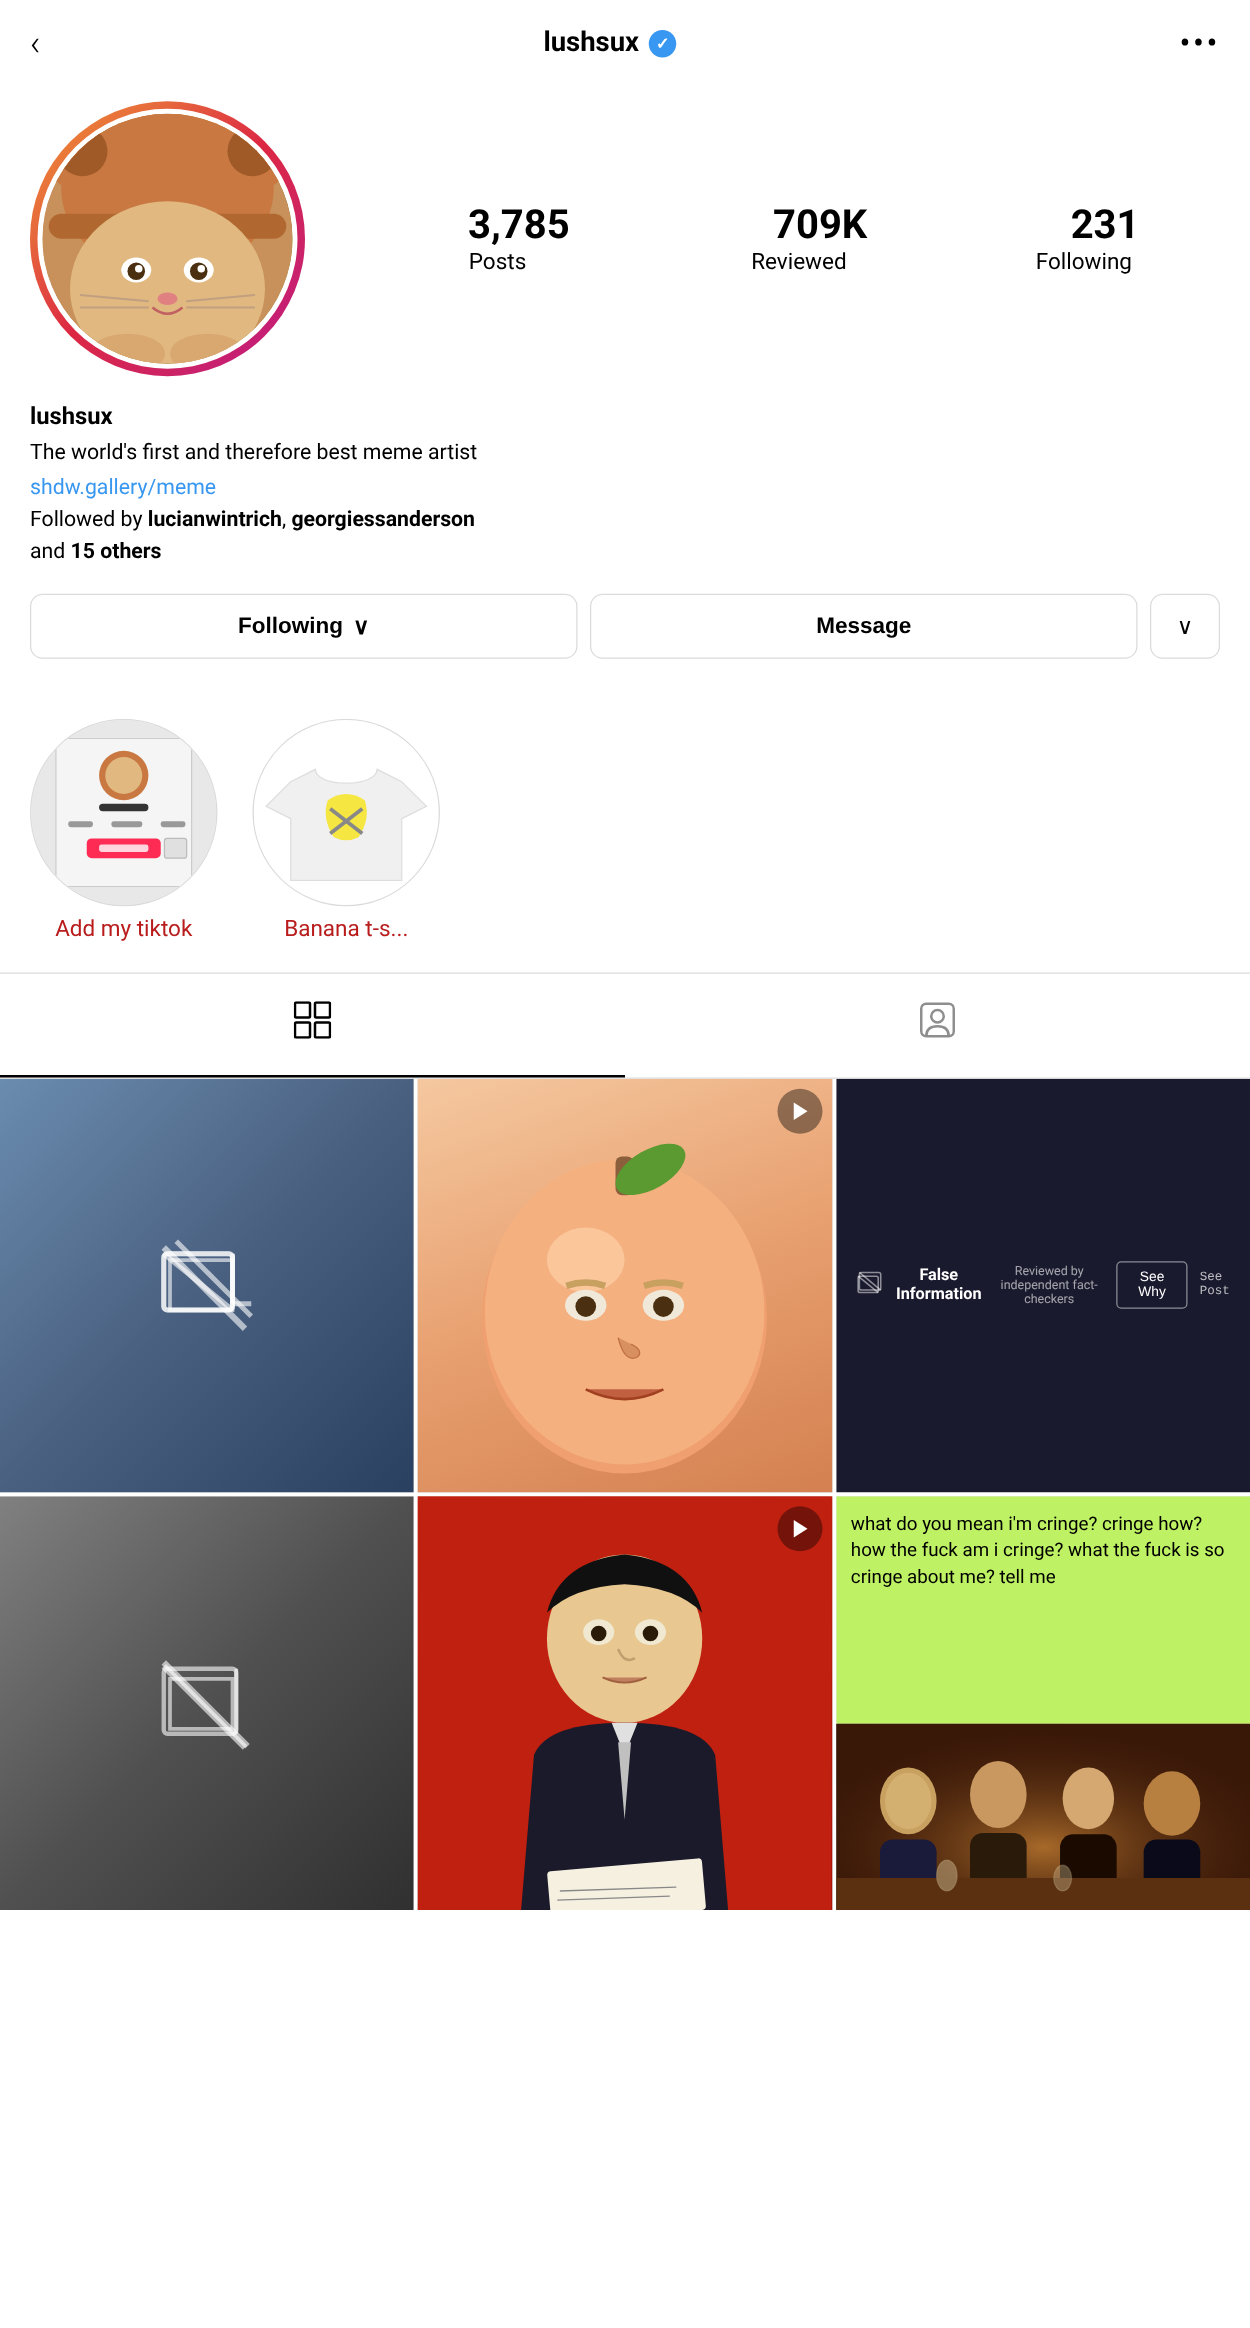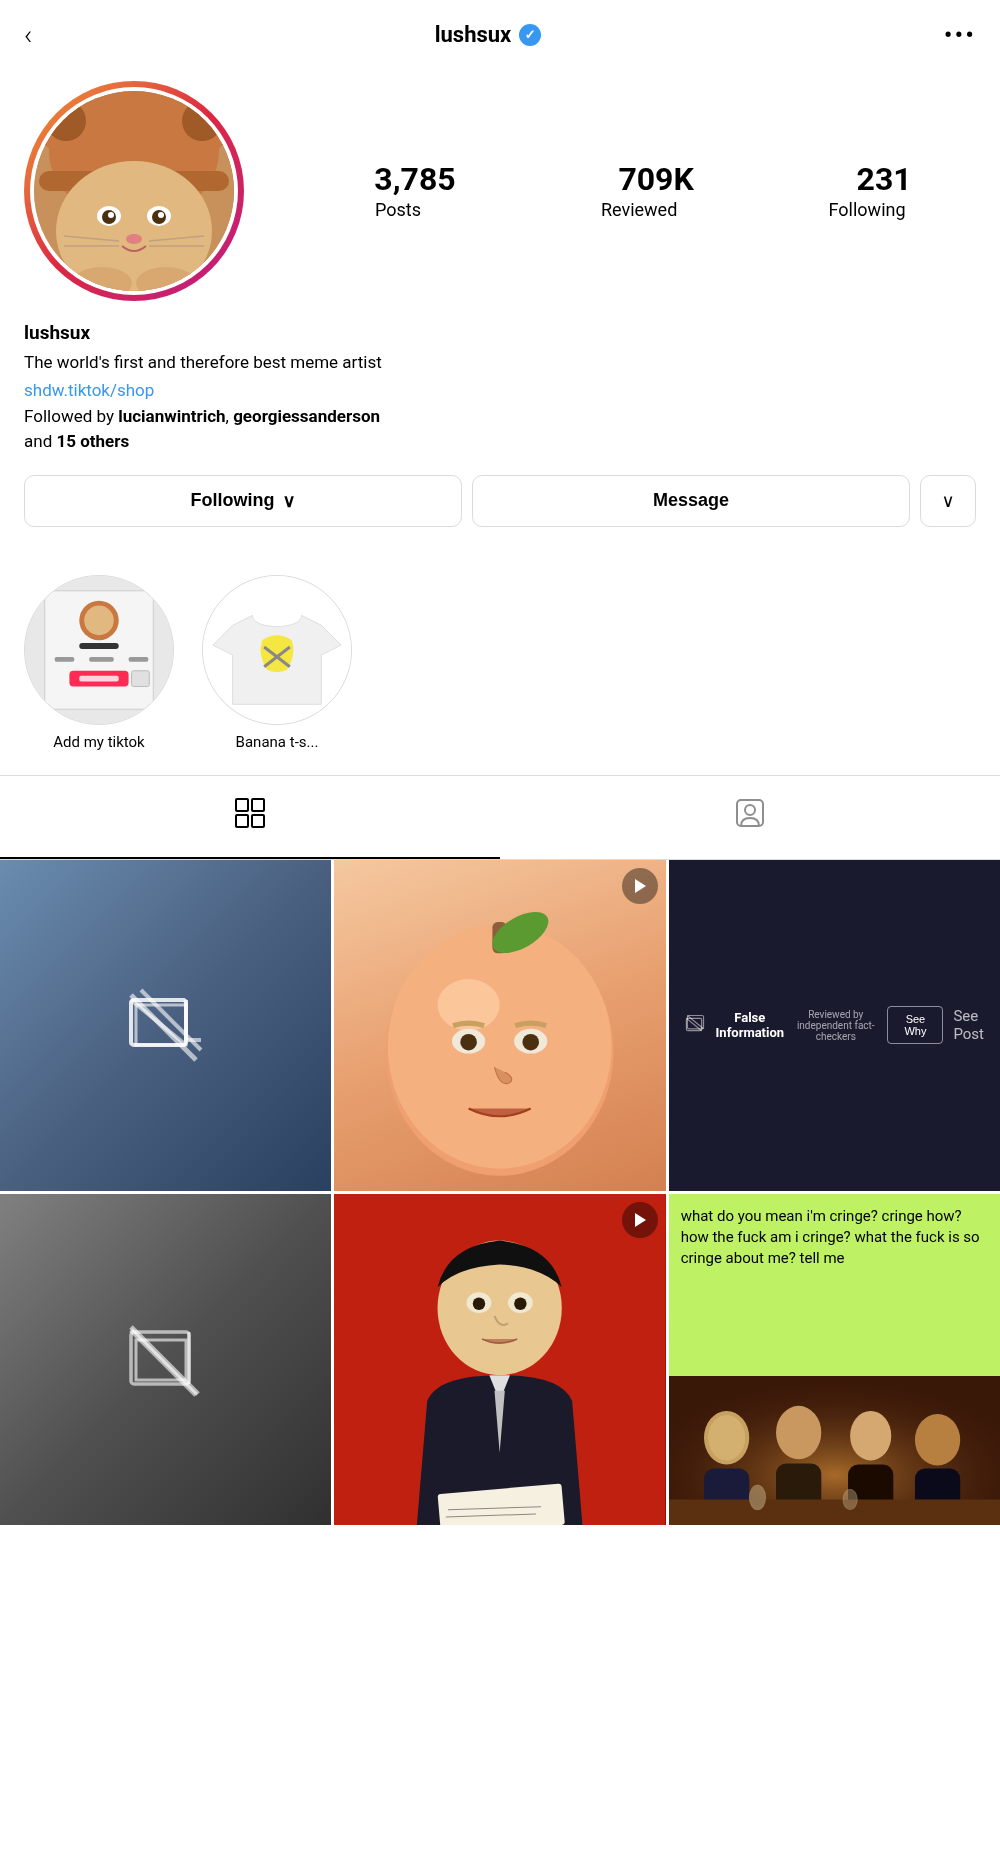--- a/index.html
+++ b/index.html
@@ -228,22 +228,22 @@
       height: 150px;
       border-radius: 50%;
       border: 1px solid #dbdbdb;
       overflow: hidden;
       display: flex;
       align-items: center;
       justify-content: center;
       background: #f0f0f0;
     }
     .highlight-label {
-      font-size: 15px;
-      color: #000000;
+      font-size: 18px;
+      color: #b91c1c;
       text-align: center;
     }
 
     
     .divider {
       height: 1px;
       background: #dbdbdb;
     }
 
     
@@ -323,22 +323,23 @@
       border: 1px solid rgba(255,255,255,0.5);
       color: #fff;
       background: transparent;
       padding: 6px 16px;
       border-radius: 4px;
       font-size: 11px;
       cursor: pointer;
     }
     .see-post-link {
       color: rgba(255,255,255,0.7);
-      font-size: 15px;
+      font-size: 10px;
       text-decoration: none;
+      font-family: Liberation Mono, monospace;
     }
   </style>
 </head>
 <body>
 
 <div class="header">
   <span class="header-back">‹</span>
   <div class="header-username">
     <span>lushsux</span>
     <span class="verified-badge">✓</span>
@@ -406,21 +407,21 @@
       <div class="stat-item">
         <span class="stat-number">231</span>
         <span class="stat-label">Following</span>
       </div>
     </div>
   </div>
 
   <div class="bio-section">
     <div class="bio-username">lushsux</div>
     <div class="bio-text">The world's first and therefore best meme artist</div>
-    <a class="bio-link">shdw.tiktok/shop</a>
+    <a class="bio-link">shdw.gallery/meme</a>
     <div class="bio-followers">
       <span>Followed by </span><strong>lucianwintrich</strong><span>, </span><strong>georgiessanderson</strong><br><span> and </span><strong>15 others</strong>
     </div>
   </div>
 
   <div class="action-buttons">
     <button class="btn-following">
       <span>Following</span>
       <span>∨</span>
     </button>

